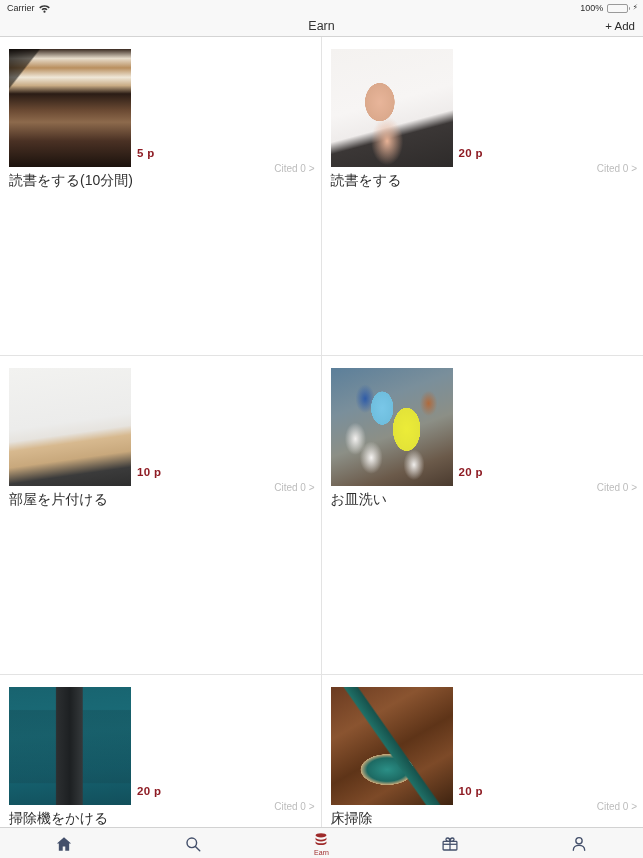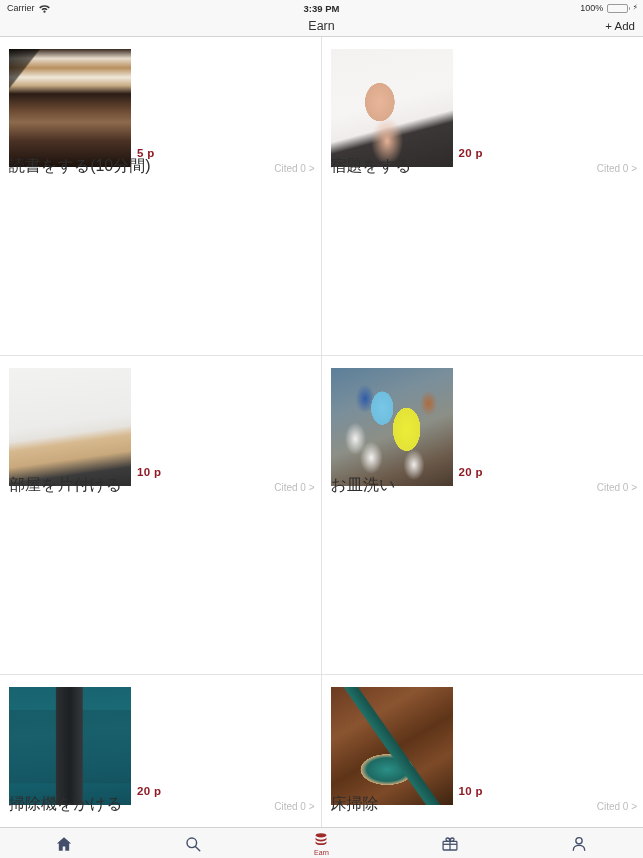--- a/index.html
+++ b/index.html
@@ -87,22 +87,22 @@
   .points {
     position: absolute; left: 137px; top: 110px;
     font-size: 11.5px; font-weight: bold; color: #8e1c24;
     letter-spacing: 0.3px;
   }
   .cited {
     position: absolute; right: 6px; top: 126px;
     font-size: 10px; color: #bcbcbc;
   }
   .caption {
-    position: absolute; left: 9px; top: 119px;
-    font-size: 16px; color: #2e2e2e;
+    position: absolute; left: 9px; top: 135px;
+    font-size: 14px; color: #2e2e2e;
     white-space: nowrap;
   }
 
   
   .tab-bar {
     position: absolute; bottom: 0; left: 0;
     width: 643px; height: 31px;
     background: #f7f7f7;
     border-top: 0.5px solid #d2d2d2;
     display: flex;
@@ -124,21 +124,20 @@
 
 <div class="status-bar">
   <div class="status-left">
     <span>Carrier</span>
     <svg class="wifi-ico" width="11" height="9" viewBox="0 0 11 9">
       <path d="M5.5 1.2 C3.3 1.2 1.4 2.1 0.2 3.3 L1.3 4.4 C2.3 3.4 3.8 2.7 5.5 2.7 C7.2 2.7 8.7 3.4 9.7 4.4 L10.8 3.3 C9.6 2.1 7.7 1.2 5.5 1.2 Z" fill="#333"></path>
       <path d="M5.5 4 C4.3 4 3.2 4.5 2.5 5.2 L3.6 6.3 C4.1 5.8 4.8 5.5 5.5 5.5 C6.2 5.5 6.9 5.8 7.4 6.3 L8.5 5.2 C7.8 4.5 6.7 4 5.5 4 Z" fill="#333"></path>
       <circle cx="5.5" cy="7.7" r="1.1" fill="#333"></circle>
     </svg>
   </div>
-  <div class="status-center">3:39 PM</div>
   <div class="status-right">
     <span>100%</span>
     <span class="batt"><span class="batt-fill"></span></span>
     <span class="bolt">⚡</span>
   </div>
 </div>
 
 <div class="nav-bar">
   <div class="nav-title">Earn</div>
   <div class="nav-add">+ Add</div>
@@ -157,21 +156,21 @@
       <div class="caption">読書をする(10分間)</div>
     </div>
     <div class="cell">
       <div class="thumb" style="background-image:
         radial-gradient(ellipse 30% 40% at 40% 45%, #e8b59a 0%, #dba98c 40%, rgba(0,0,0,0) 41%),
         radial-gradient(ellipse 22% 34% at 46% 78%, #e7b296 0%, rgba(0,0,0,0) 60%),
         linear-gradient(165deg,#f4f2f0 0%,#f7f5f4 45%,#efeceb 62%,#3b3736 70%,#2e2b2a 100%),
         repeating-linear-gradient(92deg, rgba(220,160,170,0.25) 0 1px, rgba(0,0,0,0) 1px 7px);"></div>
       <div class="points">20 p</div>
       <div class="cited">Cited 0 &gt;</div>
-      <div class="caption">宿題をする</div>
+      <div class="caption">読書をする</div>
     </div>
   </div>
 
   <div class="row">
     <div class="cell left">
       <div class="thumb" style="background-image:
         linear-gradient(172deg, #f2f2f0 0%, #ececeb 46%, #e6e3de 55%, #d7b98f 62%, #c8a87c 74%, #3b3b3b 86%, #2e2e2e 100%),
         linear-gradient(108deg, rgba(255,255,255,0.0) 58%, #1e1e20 59%, #242426 72%, rgba(255,255,255,0) 73%),
         repeating-linear-gradient(168deg, rgba(210,210,205,0.45) 0 2px, rgba(0,0,0,0) 2px 11px);"></div>
       <div class="points">10 p</div>

